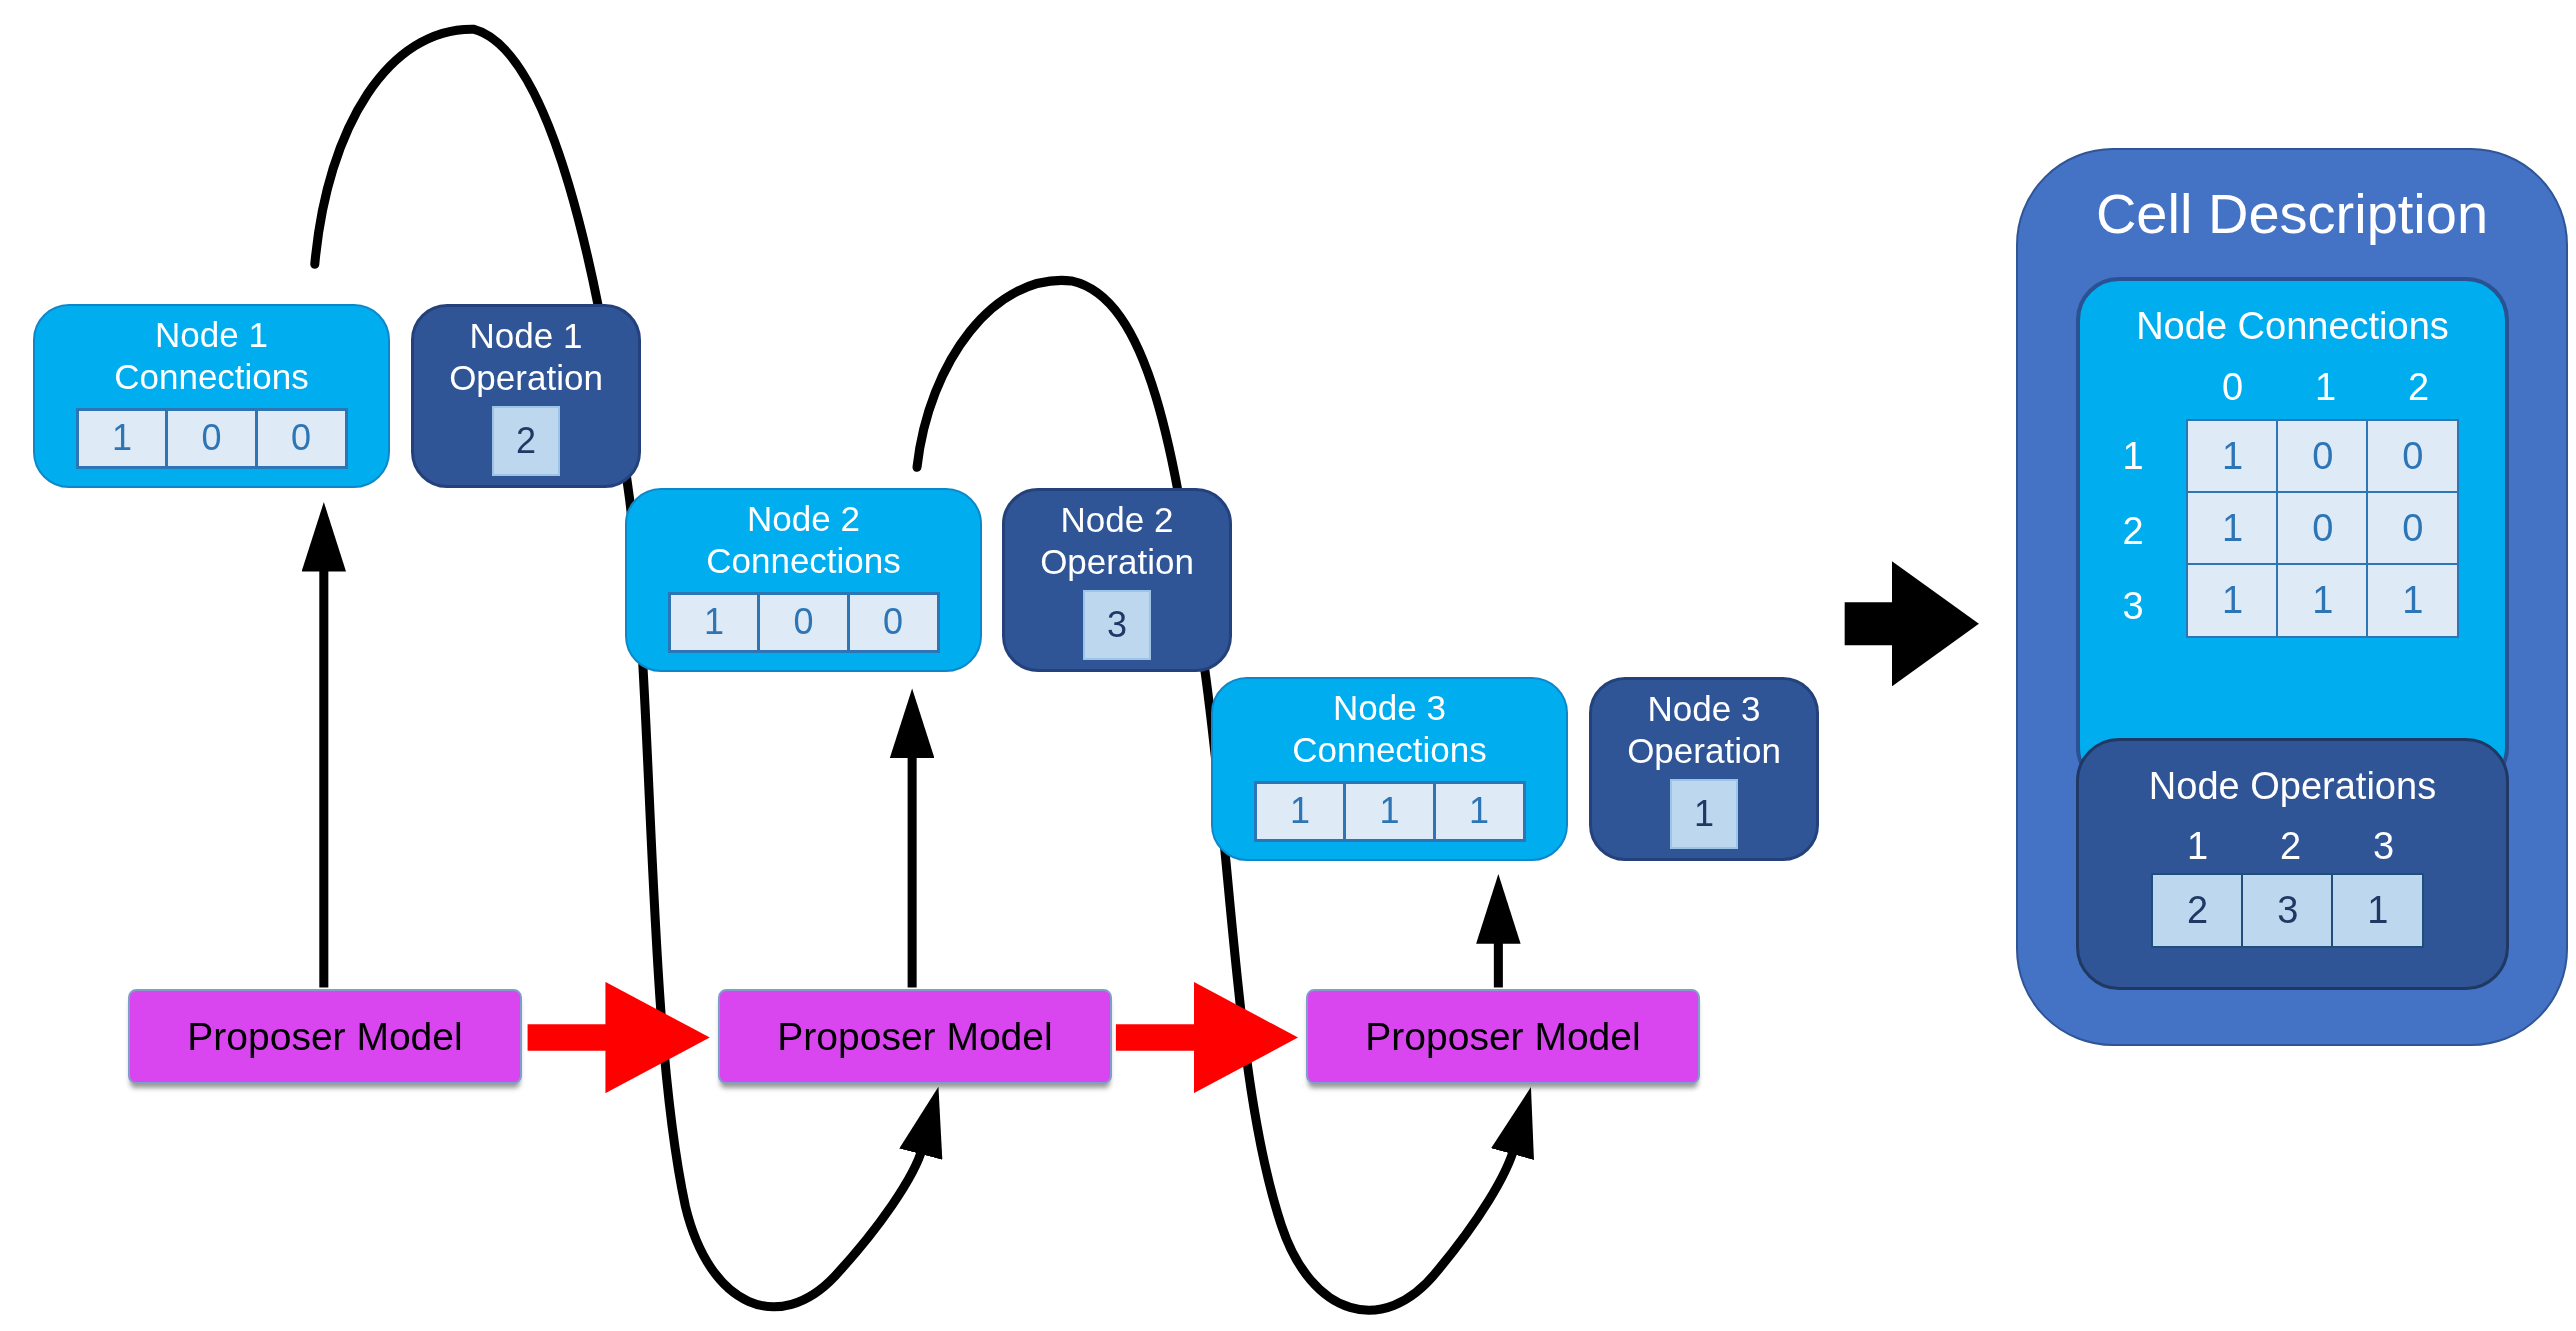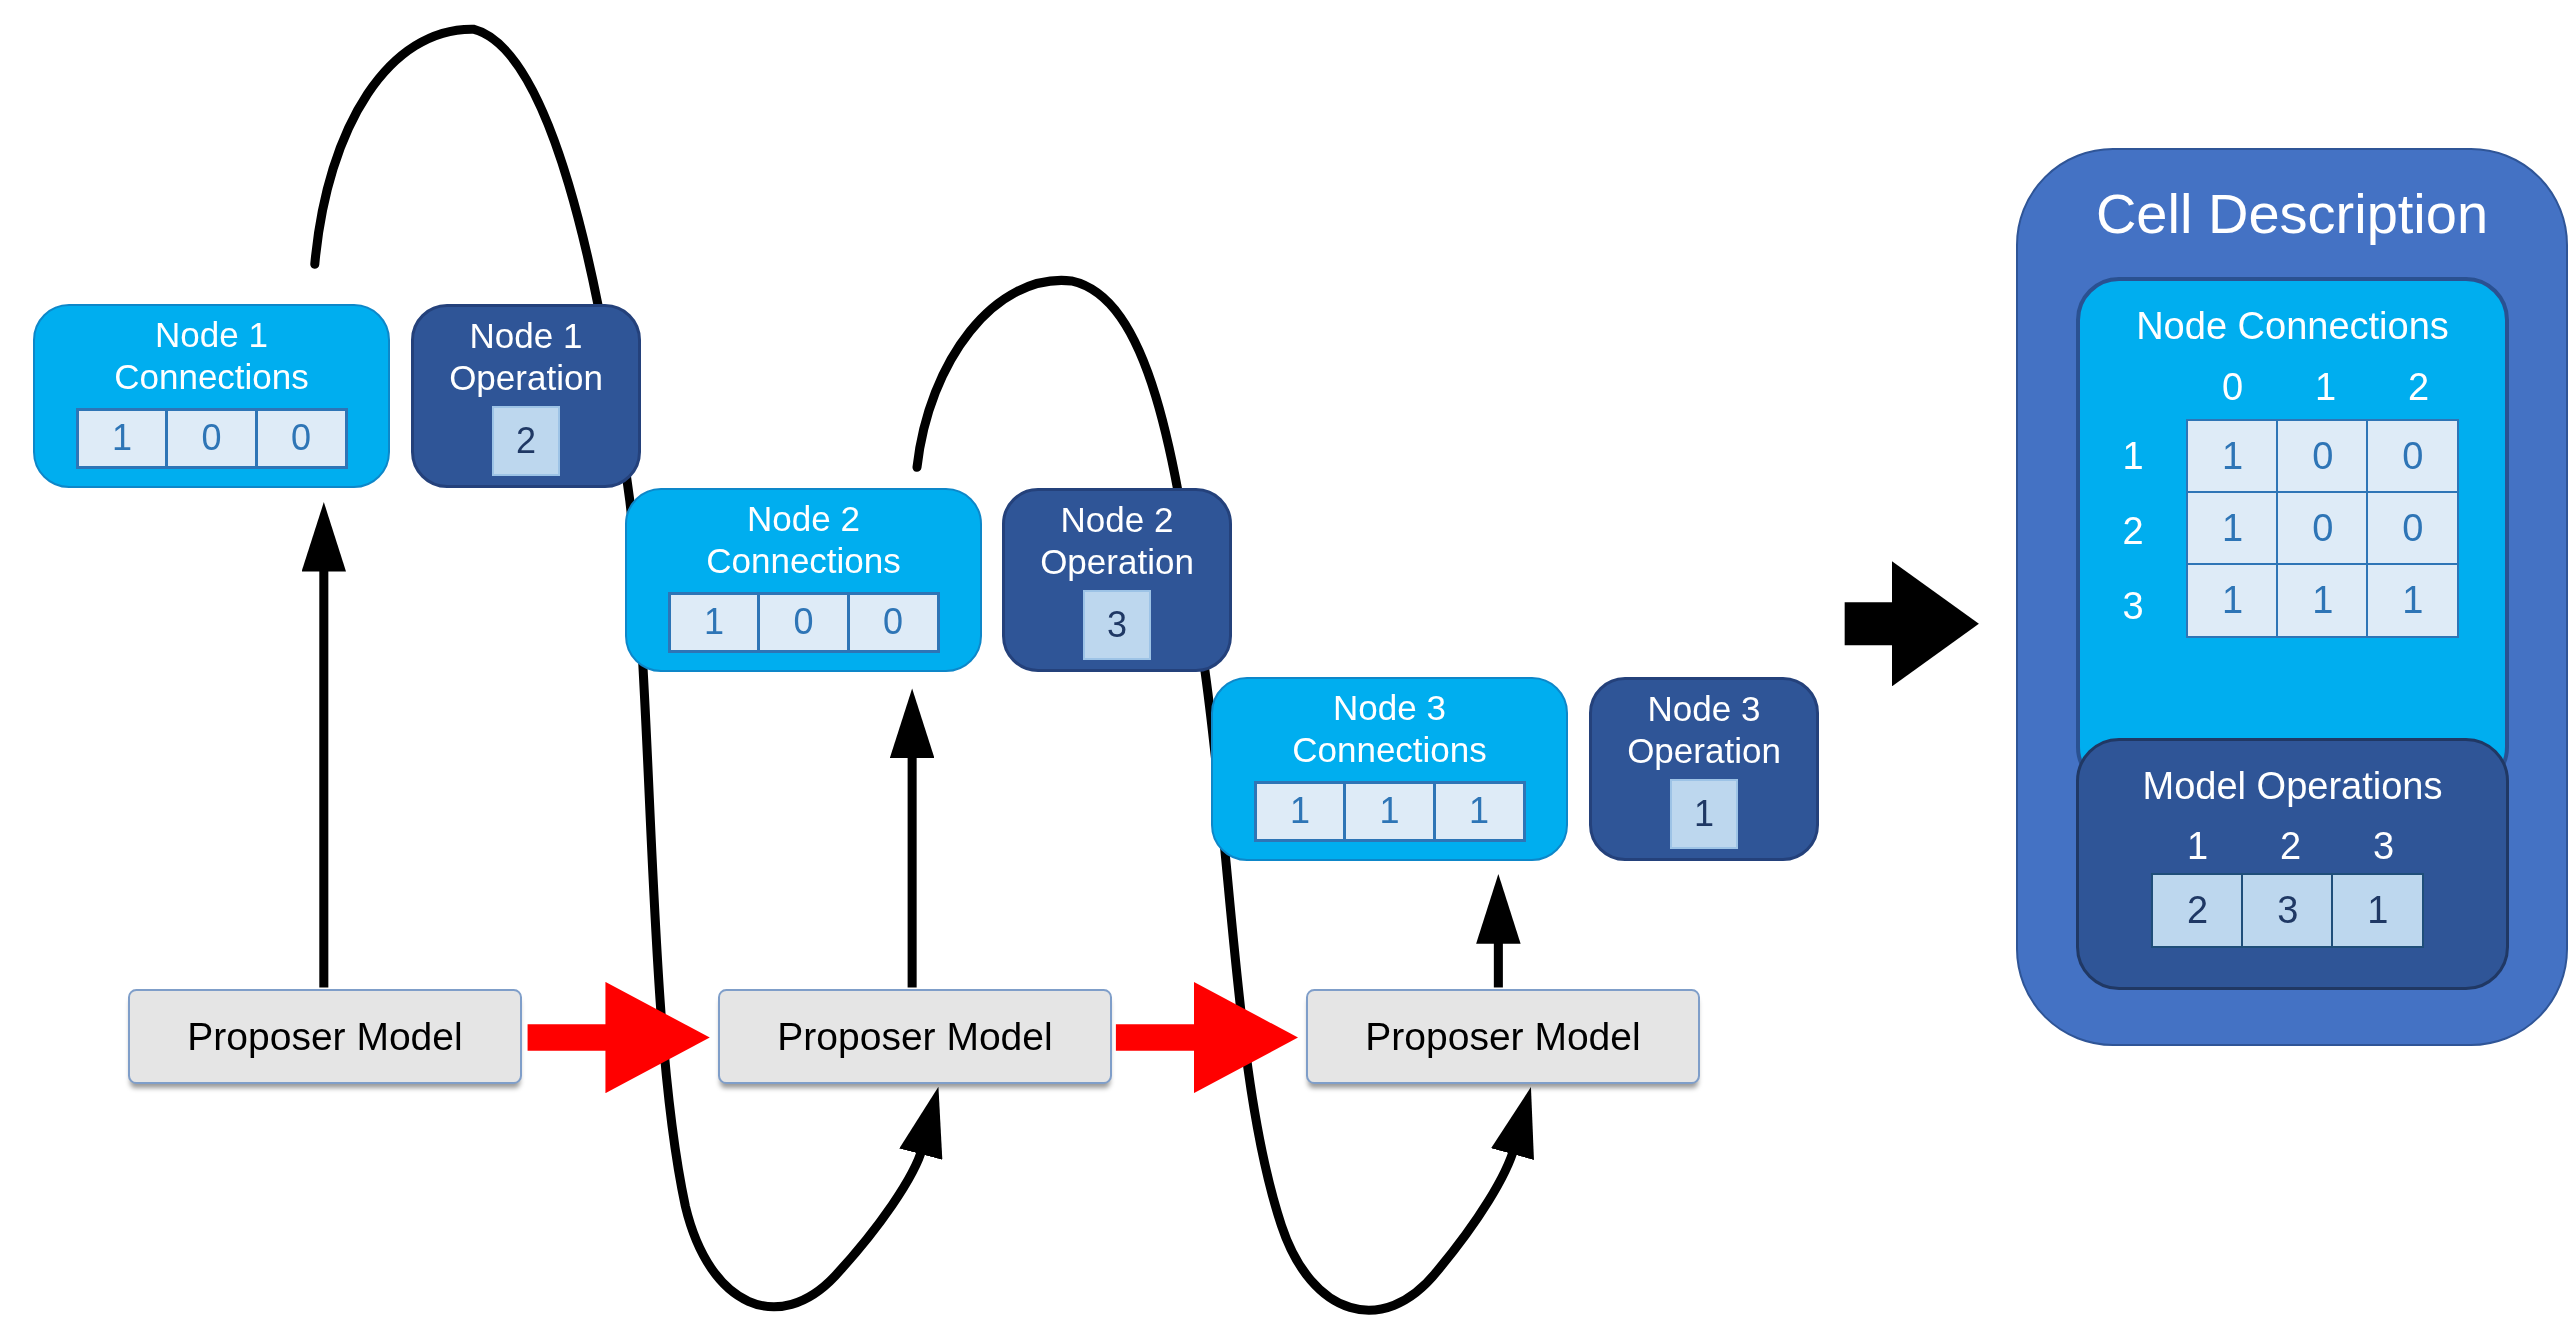--- a/index.html
+++ b/index.html
@@ -33,21 +33,21 @@
   .cell:first-child { margin-left:0; }
   .op-cell {
     width:68px; height:70px; background:#BDD7EE; border:2.8px solid #9DC3E6;
     margin:7px auto 0 auto; display:flex; align-items:center; justify-content:center;
     font-size:36px; color:#1F3864;
   }
 
   
   .proposer {
     position:absolute; z-index:2; width:394px; height:95px;
-    background:#e5e5e5; border:2.1px solid #7F9EC9; border-radius:8.3px;
+    background:#d946ef; border:2.1px solid #7F9EC9; border-radius:8.3px;
     display:flex; align-items:center; justify-content:center;
     font-size:39px; color:#000000;
     box-shadow:0 6.3px 4.9px -2.8px rgba(0,0,0,0.4);
   }
 
   
   .panel {
     position:absolute; z-index:2; left:2016px; top:148px; width:552px; height:898px;
     background:#4472C4; border:2.8px solid #2F5597; border-radius:97px;
   }
@@ -187,21 +187,21 @@
           <div class="nc-row">
             <div class="ncell">1</div>
             <div class="ncell">1</div>
             <div class="ncell">1</div>
           </div>
         </div>
       </div>
     </div>
 
     <div class="no-panel">
-      <div class="no-title">Model Operations</div>
+      <div class="no-title">Node Operations</div>
       <div class="no-colheads">
         <span>1</span>
         <span>2</span>
         <span>3</span>
       </div>
       <div class="no-cells">
         <div class="no-cell">2</div>
         <div class="no-cell">3</div>
         <div class="no-cell">1</div>
       </div>

